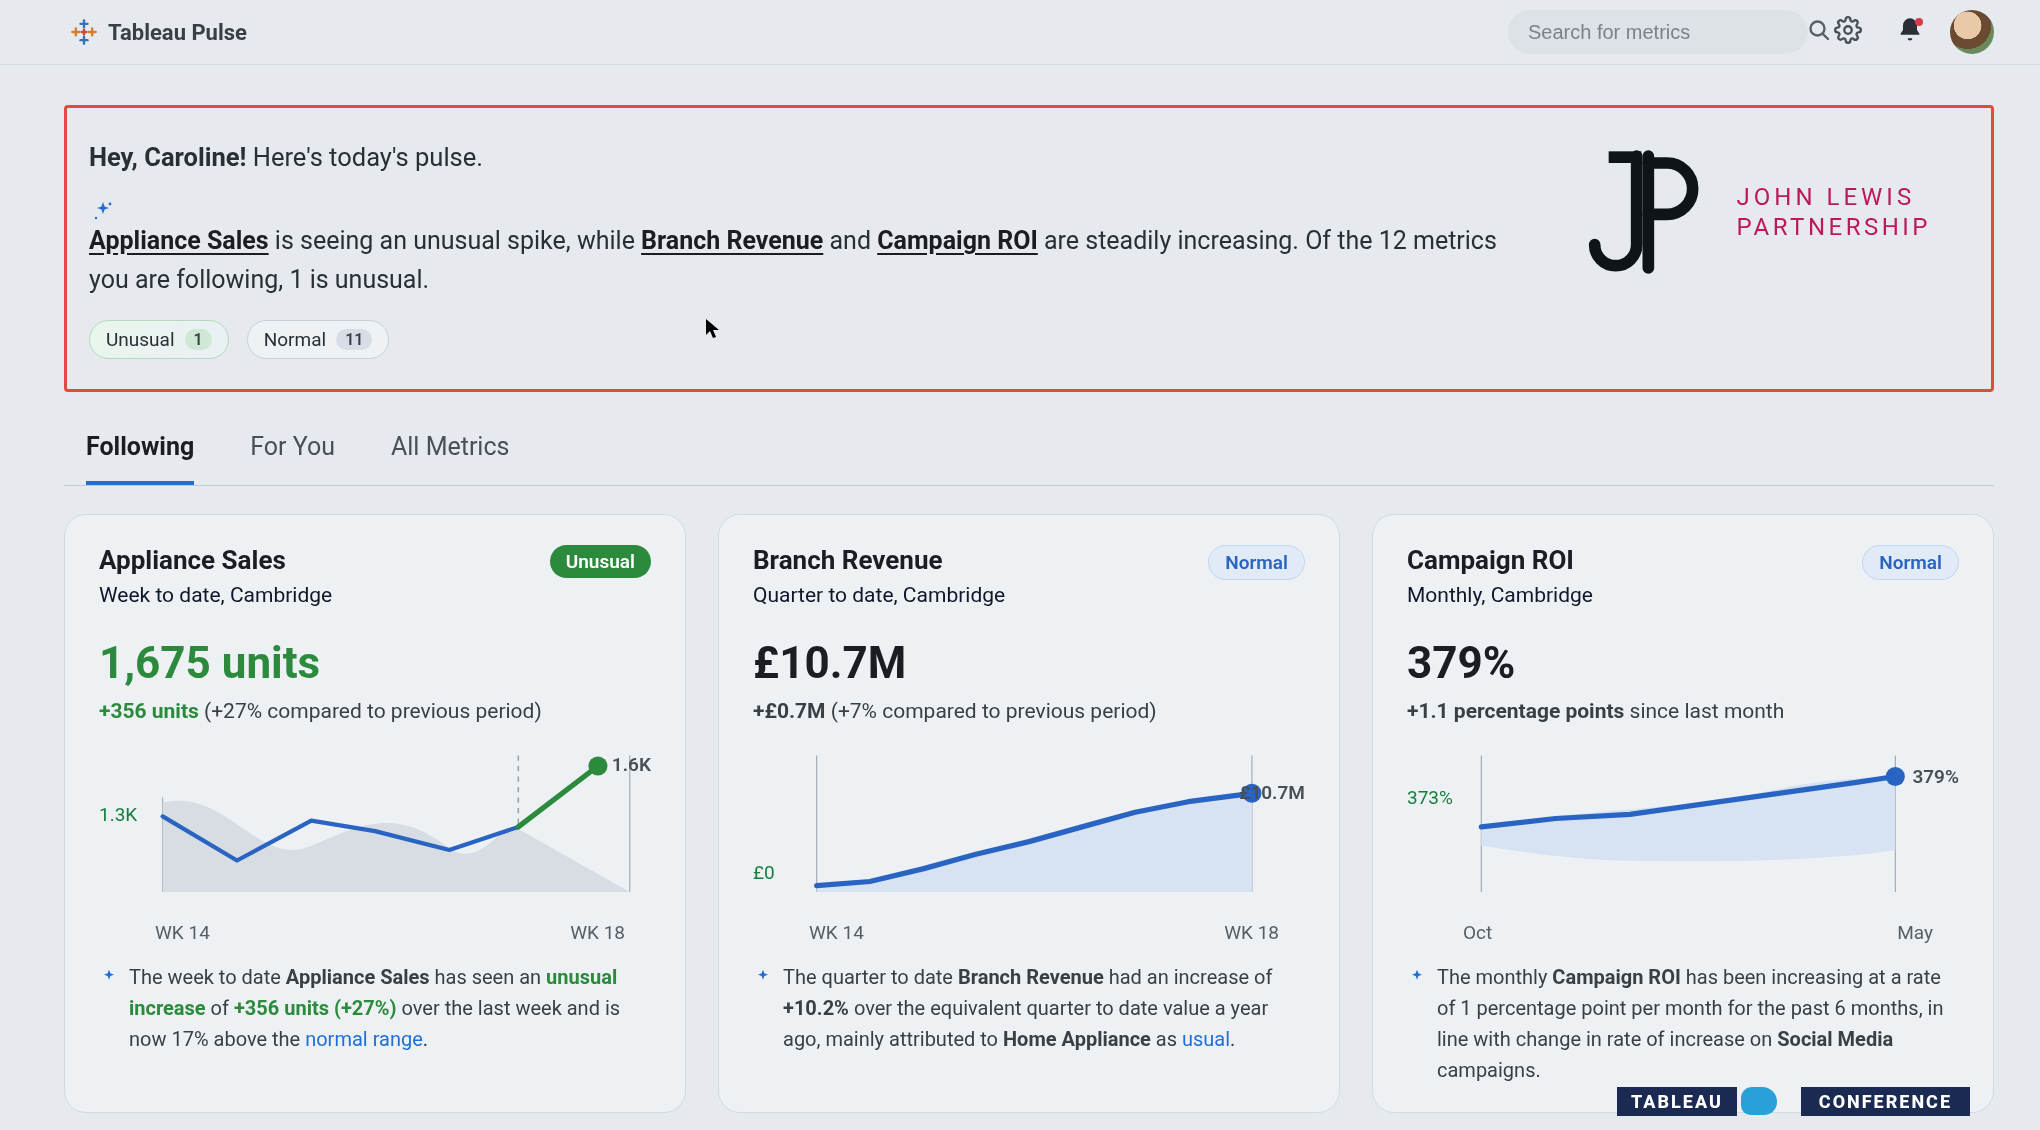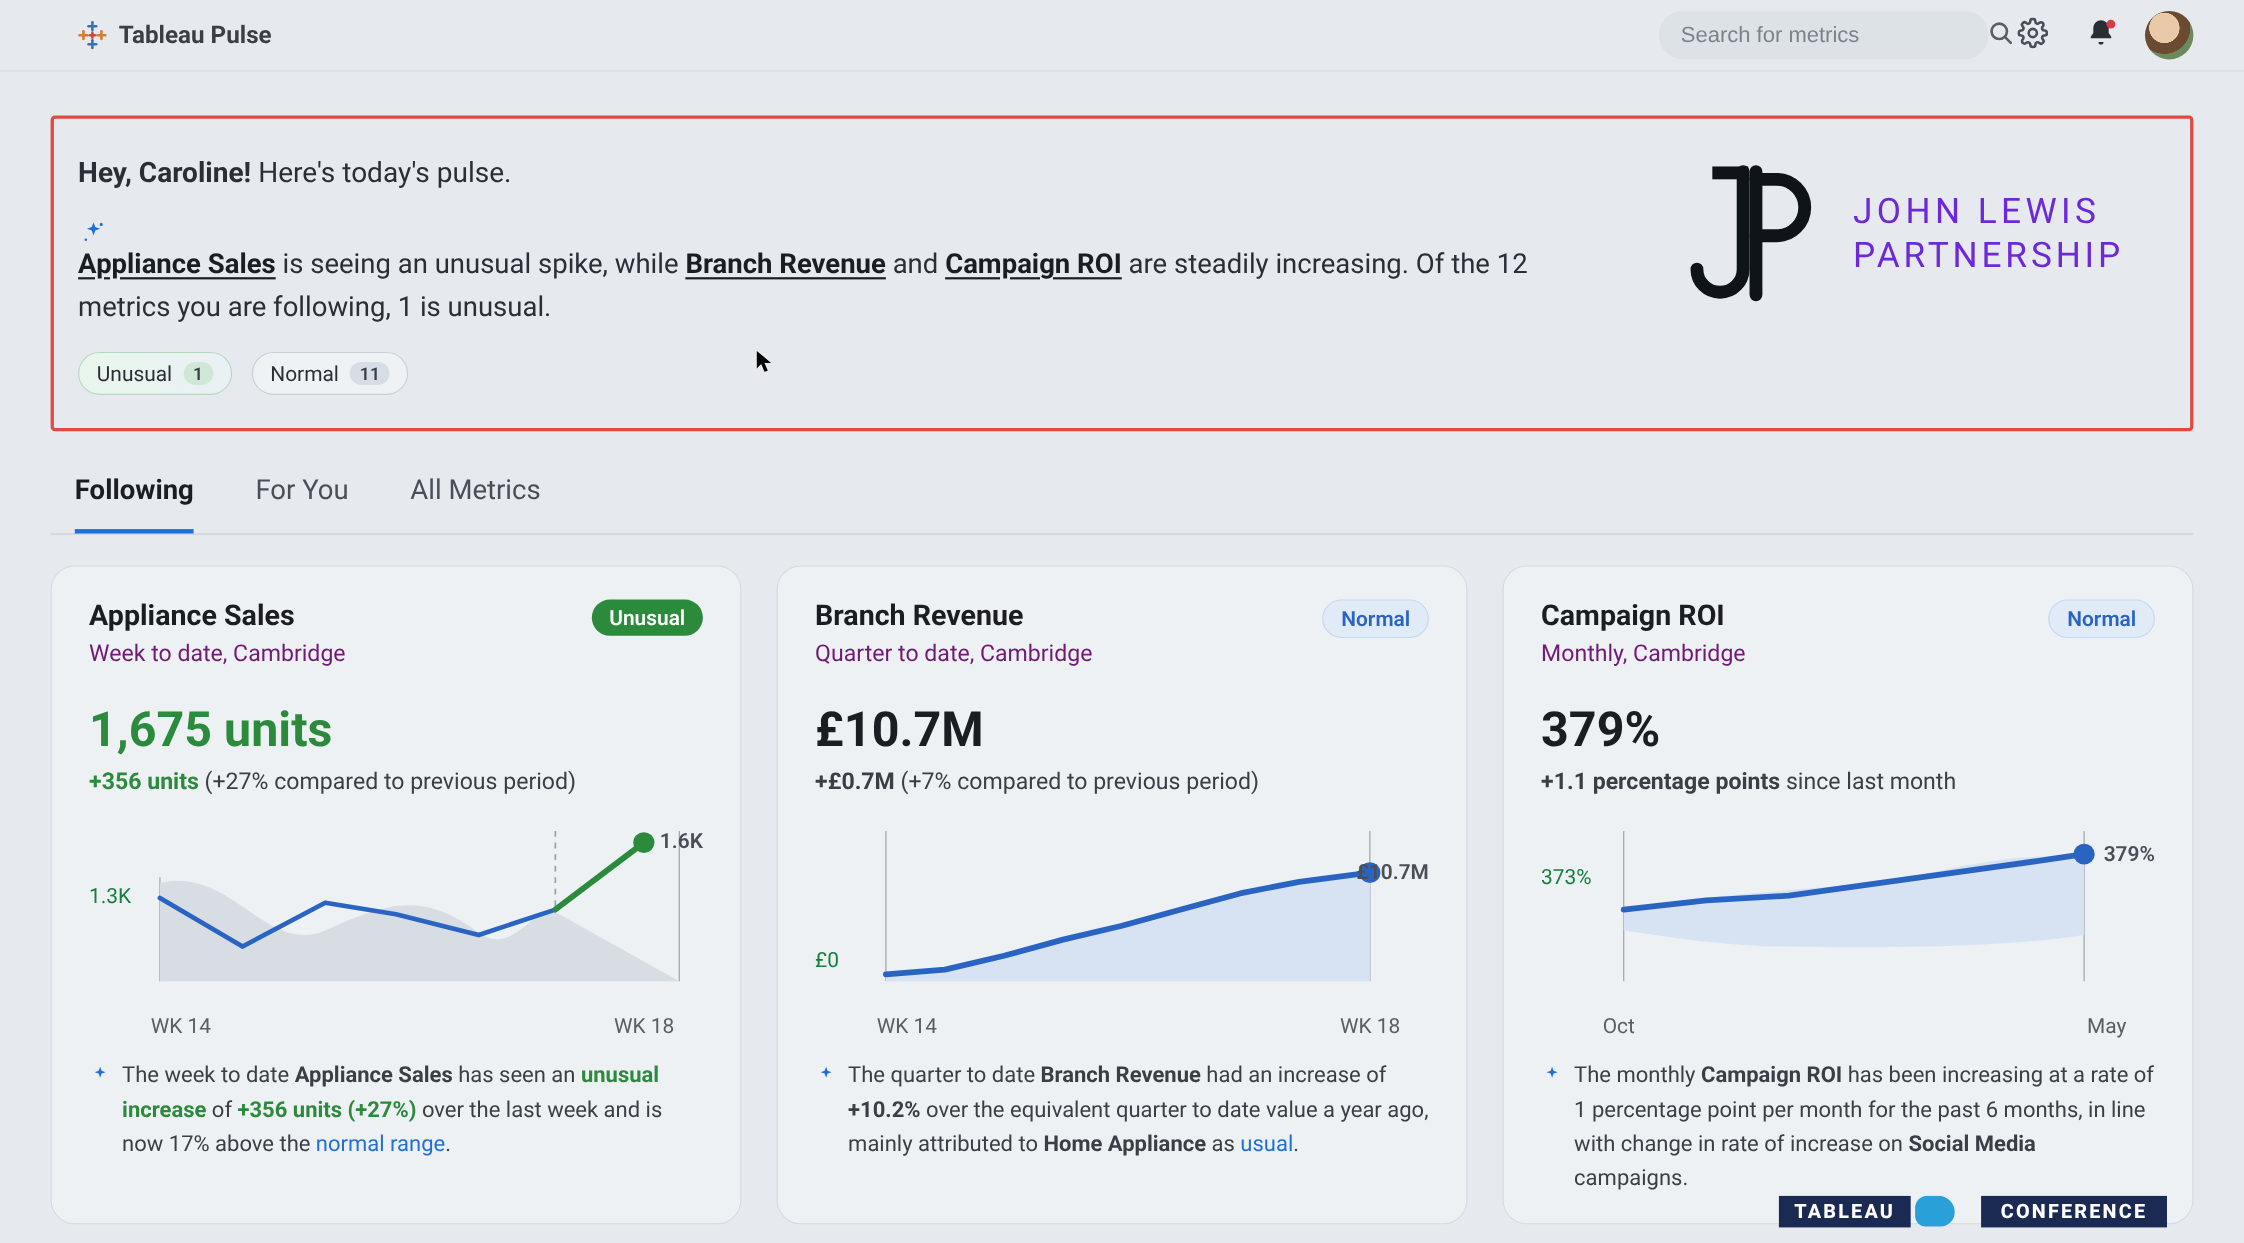--- a/index.html
+++ b/index.html
@@ -50,21 +50,21 @@
     position: absolute; top: 8px; right: 9px;
     width: 8px; height: 8px; border-radius: 50%;
     background: #d93a4a;
   }
   .avatar {
     width: 44px; height: 44px; border-radius: 50%;
     background: radial-gradient(circle at 40% 35%, #e9c9a8 0 35%, #6b4a32 36% 60%, #6a8a5e 61% 100%);
     margin-left: 18px;
   }
   
-  .content { padding: 0 46px 0 46px; }
+  .content { padding: 0 46px 0 64px; }
   .summary-box {
     border: 3px solid #e04a3f;
     border-radius: 4px;
     margin-top: 40px;
     padding: 34px 40px 30px 22px;
     display: flex;
     gap: 40px;
     align-items: flex-start;
   }
   .summary-left { flex: 1; }
@@ -88,21 +88,21 @@
   .chip-count {
     background: #d6dde4; border-radius: 12px;
     padding: 1px 9px; font-size: 16px; font-weight: 600; color: #3a3f46;
   }
   .chip-unusual .chip-count { background: #cfe8d6; }
   .brand-right {
     display: flex; align-items: center; gap: 28px;
     padding-right: 20px;
   }
   .jlp-mark { width: 140px; height: 140px; }
-  .jlp-text { font-size: 32px; letter-spacing: 4px; color: #6d28d9; line-height: 1.25; }
+  .jlp-text { font-size: 24px; letter-spacing: 4px; color: #be185d; line-height: 1.25; }
   .jlp-text .l2 { letter-spacing: 3.5px; }
   
   .tabs {
     display: flex; gap: 56px;
     border-bottom: 1px solid #c3cbd3;
     margin-top: 26px;
     padding: 0 22px;
   }
   .tab {
     font-size: 25px; color: #4a4f57;
@@ -119,21 +119,21 @@
     margin-top: 28px;
   }
   .card {
     background: #eef1f4;
     border: 1px solid #d4dae1;
     border-radius: 22px;
     padding: 30px 34px 26px 34px;
   }
   .card-head { display: flex; justify-content: space-between; align-items: flex-start; }
   .card-title { font-size: 26px; font-weight: 700; color: #1a1d22; }
-  .card-sub { font-size: 21px; color: #701a75; margin-top: 8px; }
+  .card-sub { font-size: 21px; color: #0f172a; margin-top: 8px; }
   .badge {
     border-radius: 18px; padding: 5px 16px; font-size: 19px; font-weight: 600;
   }
   .badge-unusual { background: #2c8a3d; color: #fff; }
   .badge-normal { background: #e1ebf8; color: #2a64c2; border: 1px solid #c3d6ef; }
   .card-value { font-size: 44px; font-weight: 700; margin-top: 30px; color: #1a1d22; }
   .card-value.green { color: #2c8a3d; }
   .card-delta { font-size: 21px; margin-top: 10px; color: #3a3f46; }
   .card-delta b { font-weight: 700; }
   .card-delta .green { color: #2c8a3d; font-weight: 700; }

